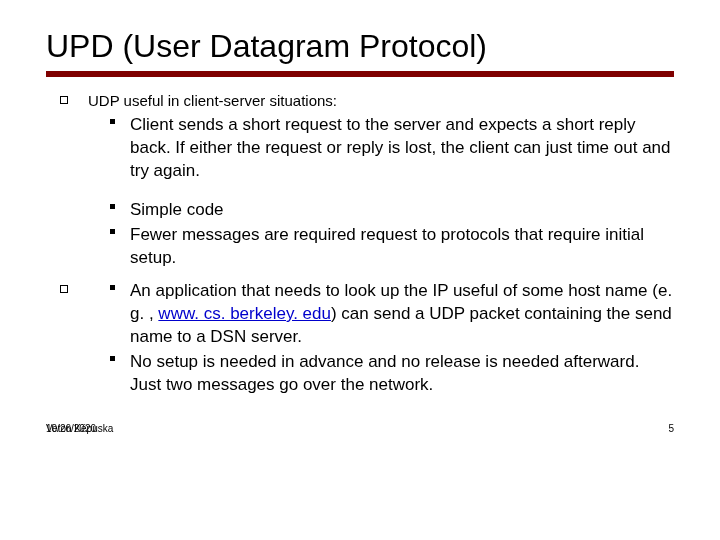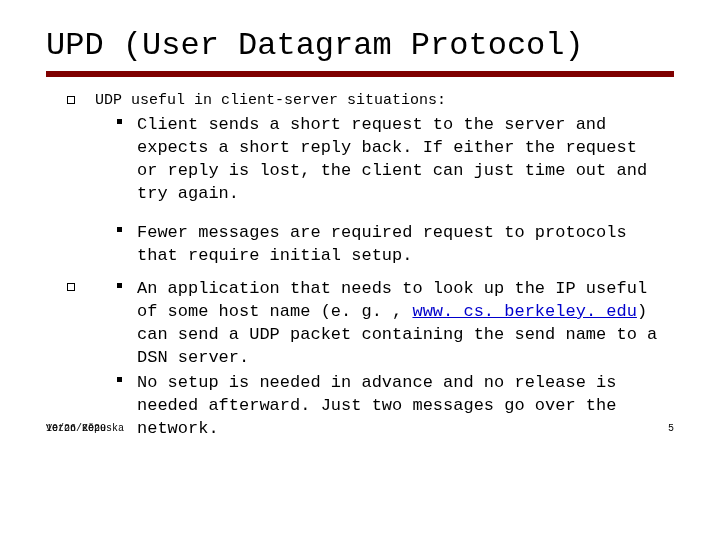--- a/index.html
+++ b/index.html
@@ -11,37 +11,36 @@
     font-family: Verdana, Geneva, sans-serif;
     color: #000;
     overflow: hidden;
   }
   .slide {
     position: relative;
     width: 720px;
     height: 456px;
     box-sizing: border-box;
     padding: 28px 46px 0 46px;
-    font-family: Liberation Mono, monospace;
   }
   .title {
     font-size: 32px;
     font-weight: 400;
     margin: 0 0 6px 0;
     line-height: 1.15;
   }
   .rule {
     height: 6px;
     background: #7f0000;
     margin: 2px 0 14px 0;
   }
   .list1 {
     list-style: none;
     padding: 0;
-    margin: 7px;
+    margin: 0;
   }
   .list1 > li {
     position: relative;
     padding-left: 42px;
     margin-bottom: 10px;
     font-size: 15px;
     line-height: 1.3;
   }
   .list1 > li::before {
     content: "";
@@ -109,20 +108,21 @@
   <div class="rule"></div>
 
   <ul class="list1">
     <li>
       <span>UDP useful in client-server situations:</span>
       <ul class="list2">
         <li>Client sends a short request to the server and expects a short reply back. If either the request or reply is lost, the client can just time out and try again.</li>
       </ul>
       <div class="spacer"></div>
       <ul class="list2">
+        <li>Simple code</li>
         <li>Fewer messages are required request to protocols that require initial setup.</li>
       </ul>
     </li>
     <li>
       <ul class="list2">
         <li>
           <span>An application that needs to look up the IP useful of some host name (e. g. , </span><a href="#" class="link">www. cs. berkeley. edu</a><span>) can send a UDP packet containing the send name to a DSN server.</span>
         </li>
         <li>No setup is needed in advance and no release is needed afterward. Just two messages go over the network.</li>
       </ul>

